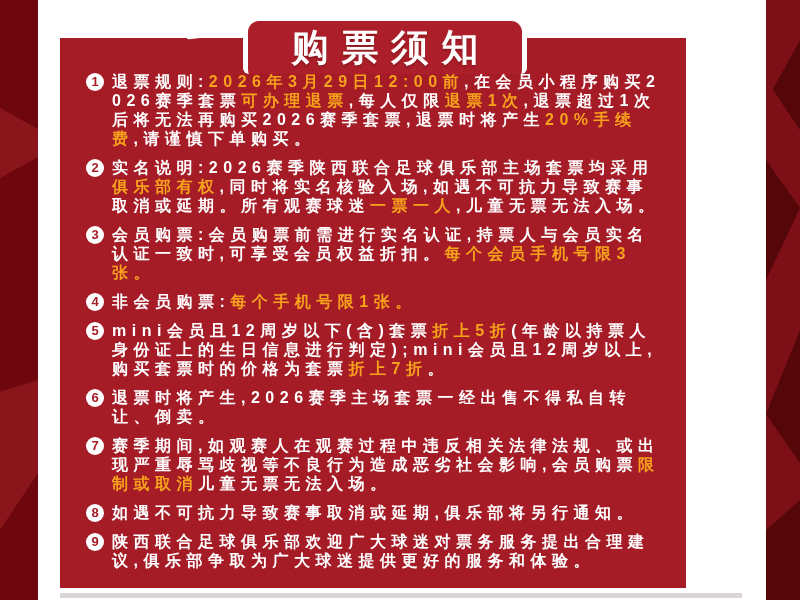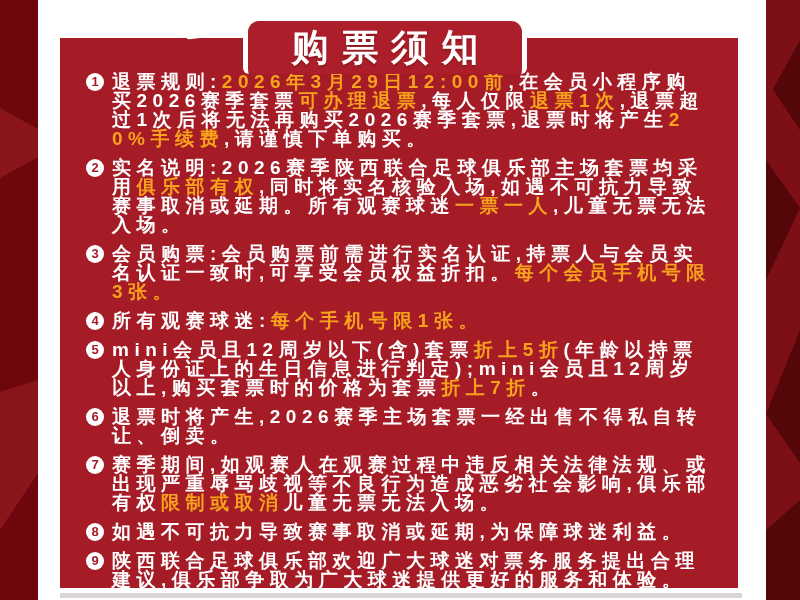--- a/index.html
+++ b/index.html
@@ -23,21 +23,21 @@
        clip-path:polygon(100% 0,100% 100%,20% 55%);}
   .fr2{top:160px;height:120px;background:var(--strip-right-accent,#540609);
        clip-path:polygon(0 0,100% 40%,0 100%);}
   .fr3{top:330px;height:140px;background:var(--strip-right-accent,#540609);
        clip-path:polygon(100% 0,100% 95%,0 60%);}
   .fr4{top:500px;height:100px;background:var(--strip-right-accent,#540609);
        clip-path:polygon(0 30%,100% 0,100% 100%,0 100%);}
 
   
   .panel{
-    position:absolute;left:60px;top:38px;width:678px;height:550px;
+    position:absolute;left:60px;top:38px;width:626px;height:550px;
     background:var(--panel-red,#A51B26);
     box-sizing:border-box;
   }
 
   
   .badge{
     position:absolute;left:183px;top:-22px;width:284px;height:58px;
     box-sizing:border-box;
     background:var(--badge-red,#AC1F2A);
     border:5px solid #fff;border-bottom:none;
@@ -64,21 +64,21 @@
   }
   .item{display:flex;gap:8px;align-items:flex-start;}
   .marker{
     flex:0 0 18px;width:18px;height:18px;margin-top:1px;
     background:#fff;color:var(--panel-red,#A51B26);
     border-radius:50%;
     font-size:13px;font-weight:bold;line-height:18px;text-align:center;
   }
   .text{
     flex:1;
-    font-size:19px;font-weight:bold;line-height:19px;
+    font-size:16px;font-weight:bold;line-height:19px;
     letter-spacing:5.5px;
     color:var(--text-white,#fff);
     word-break:break-all;
   }
   .seg-w{color:var(--text-white,#fff);}
   .seg-y{color:var(--highlight-yellow,#F7A21D);}
 
   .bottom-shadow{
     position:absolute;left:60px;top:593px;width:682px;height:5px;
     background:var(--bottom-shadow,#CCC3C8);opacity:.7;
@@ -115,37 +115,37 @@
         <div class="item">
           <span class="marker">2</span>
           <div class="text"><span class="seg-w">实名说明:2026赛季陕西联合足球俱乐部主场套票均采用</span><span class="seg-y">俱乐部有权</span><span class="seg-w">,同时将实名核验入场,如遇不可抗力导致赛事取消或延期。所有观赛球迷</span><span class="seg-y">一票一人</span><span class="seg-w">,儿童无票无法入场。</span></div>
         </div>
         <div class="item">
           <span class="marker">3</span>
           <div class="text"><span class="seg-w">会员购票:会员购票前需进行实名认证,持票人与会员实名认证一致时,可享受会员权益折扣。</span><span class="seg-y">每个会员手机号限3张。</span></div>
         </div>
         <div class="item">
           <span class="marker">4</span>
-          <div class="text"><span class="seg-w">所有观赛球迷:</span><span class="seg-y">每个手机号限1张。</span></div>
+          <div class="text"><span class="seg-w">非会员购票:</span><span class="seg-y">每个手机号限1张。</span></div>
         </div>
         <div class="item">
           <span class="marker">5</span>
           <div class="text"><span class="seg-w">mini会员且12周岁以下(含)套票</span><span class="seg-y">折上5折</span><span class="seg-w">(年龄以持票人身份证上的生日信息进行判定);mini会员且12周岁以上,购买套票时的价格为套票</span><span class="seg-y">折上7折</span><span class="seg-w">。</span></div>
         </div>
         <div class="item">
           <span class="marker">6</span>
           <div class="text"><span class="seg-w">退票时将产生,2026赛季主场套票一经出售不得私自转让、倒卖。</span></div>
         </div>
         <div class="item">
           <span class="marker">7</span>
-          <div class="text"><span class="seg-w">赛季期间,如观赛人在观赛过程中违反相关法律法规、或出现严重辱骂歧视等不良行为造成恶劣社会影响,俱乐部有权</span><span class="seg-y">限制或取消</span><span class="seg-w">儿童无票无法入场。</span></div>
+          <div class="text"><span class="seg-w">赛季期间,如观赛人在观赛过程中违反相关法律法规、或出现严重辱骂歧视等不良行为造成恶劣社会影响,会员购票</span><span class="seg-y">限制或取消</span><span class="seg-w">儿童无票无法入场。</span></div>
         </div>
         <div class="item">
           <span class="marker">8</span>
-          <div class="text"><span class="seg-w">如遇不可抗力导致赛事取消或延期,为保障球迷利益。</span></div>
+          <div class="text"><span class="seg-w">如遇不可抗力导致赛事取消或延期,俱乐部将另行通知。</span></div>
         </div>
         <div class="item">
           <span class="marker">9</span>
           <div class="text"><span class="seg-w">陕西联合足球俱乐部欢迎广大球迷对票务服务提出合理建议,俱乐部争取为广大球迷提供更好的服务和体验。</span></div>
         </div>
       </div>
   </div>
 
   <div class="bottom-shadow"></div>
 </div>

